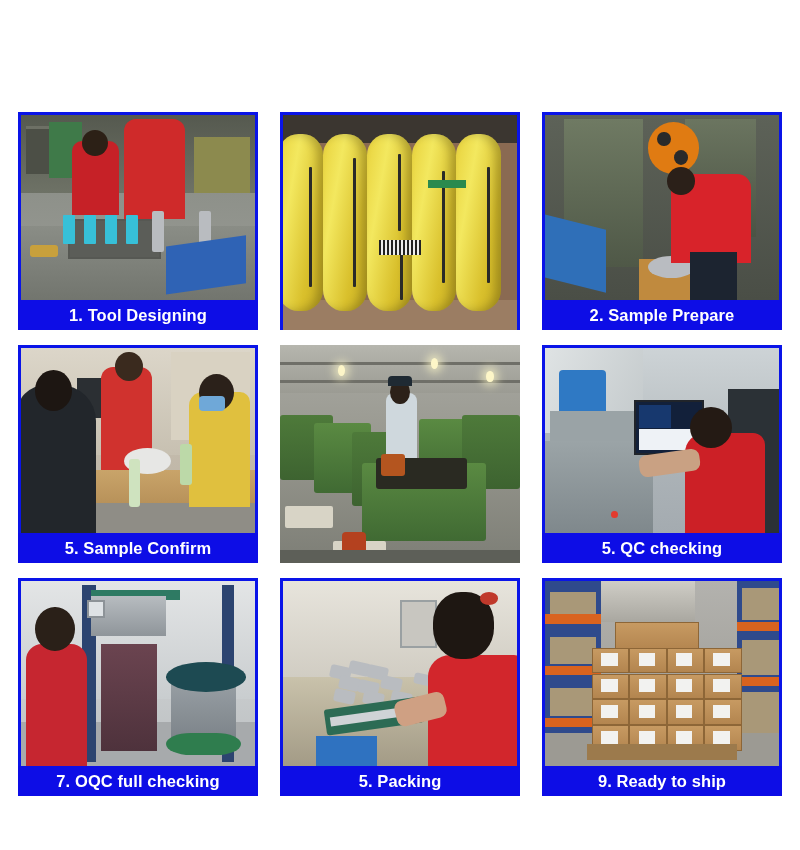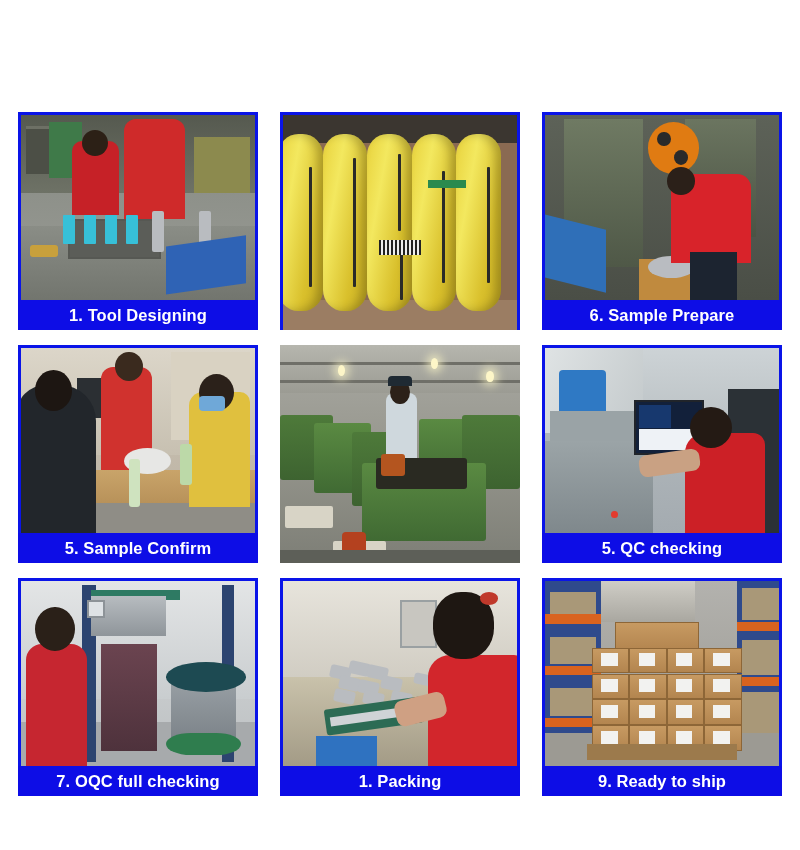--- a/index.html
+++ b/index.html
@@ -262,21 +262,21 @@
           <div class="sh hole1"></div>
           <div class="sh hole2"></div>
           <div class="sh crate"></div>
           <div class="sh bowl"></div>
           <div class="sh body"></div>
           <div class="sh head"></div>
           <div class="sh legs"></div>
           <div class="sh tarp"></div>
         </div>
       </div>
-      <div class="caption">6. Sample Prepare</div>
+      <div class="caption">2. Sample Prepare</div>
     </div>
 
     <div class="card">
       <div class="photo">
         <div class="scene s4">
           <div class="sh wall"></div>
           <div class="sh win"></div>
           <div class="sh mon"></div>
           <div class="sh table"></div>
           <div class="sh tbl2"></div>
@@ -383,21 +383,21 @@
           <div class="sh pile" style="left:56%;top:50%;width:8%;height:6%"></div>
           <div class="sh bluebox"></div>
           <div class="sh sealer"></div>
           <div class="sh sealbar"></div>
           <div class="sh body"></div>
           <div class="sh head"></div>
           <div class="sh hairtie"></div>
           <div class="sh arm"></div>
         </div>
       </div>
-      <div class="caption">1. Packing</div>
+      <div class="caption">5. Packing</div>
     </div>
 
     <div class="card">
       <div class="photo">
         <div class="scene s9">
           <div class="sh ceil"></div>
           <div class="sh rackL"></div>
           <div class="sh rackR"></div>
           <div class="sh beamo" style="left:0;top:18%;width:24%;height:5%"></div>
           <div class="sh beamo" style="left:0;top:46%;width:24%;height:5%"></div>

